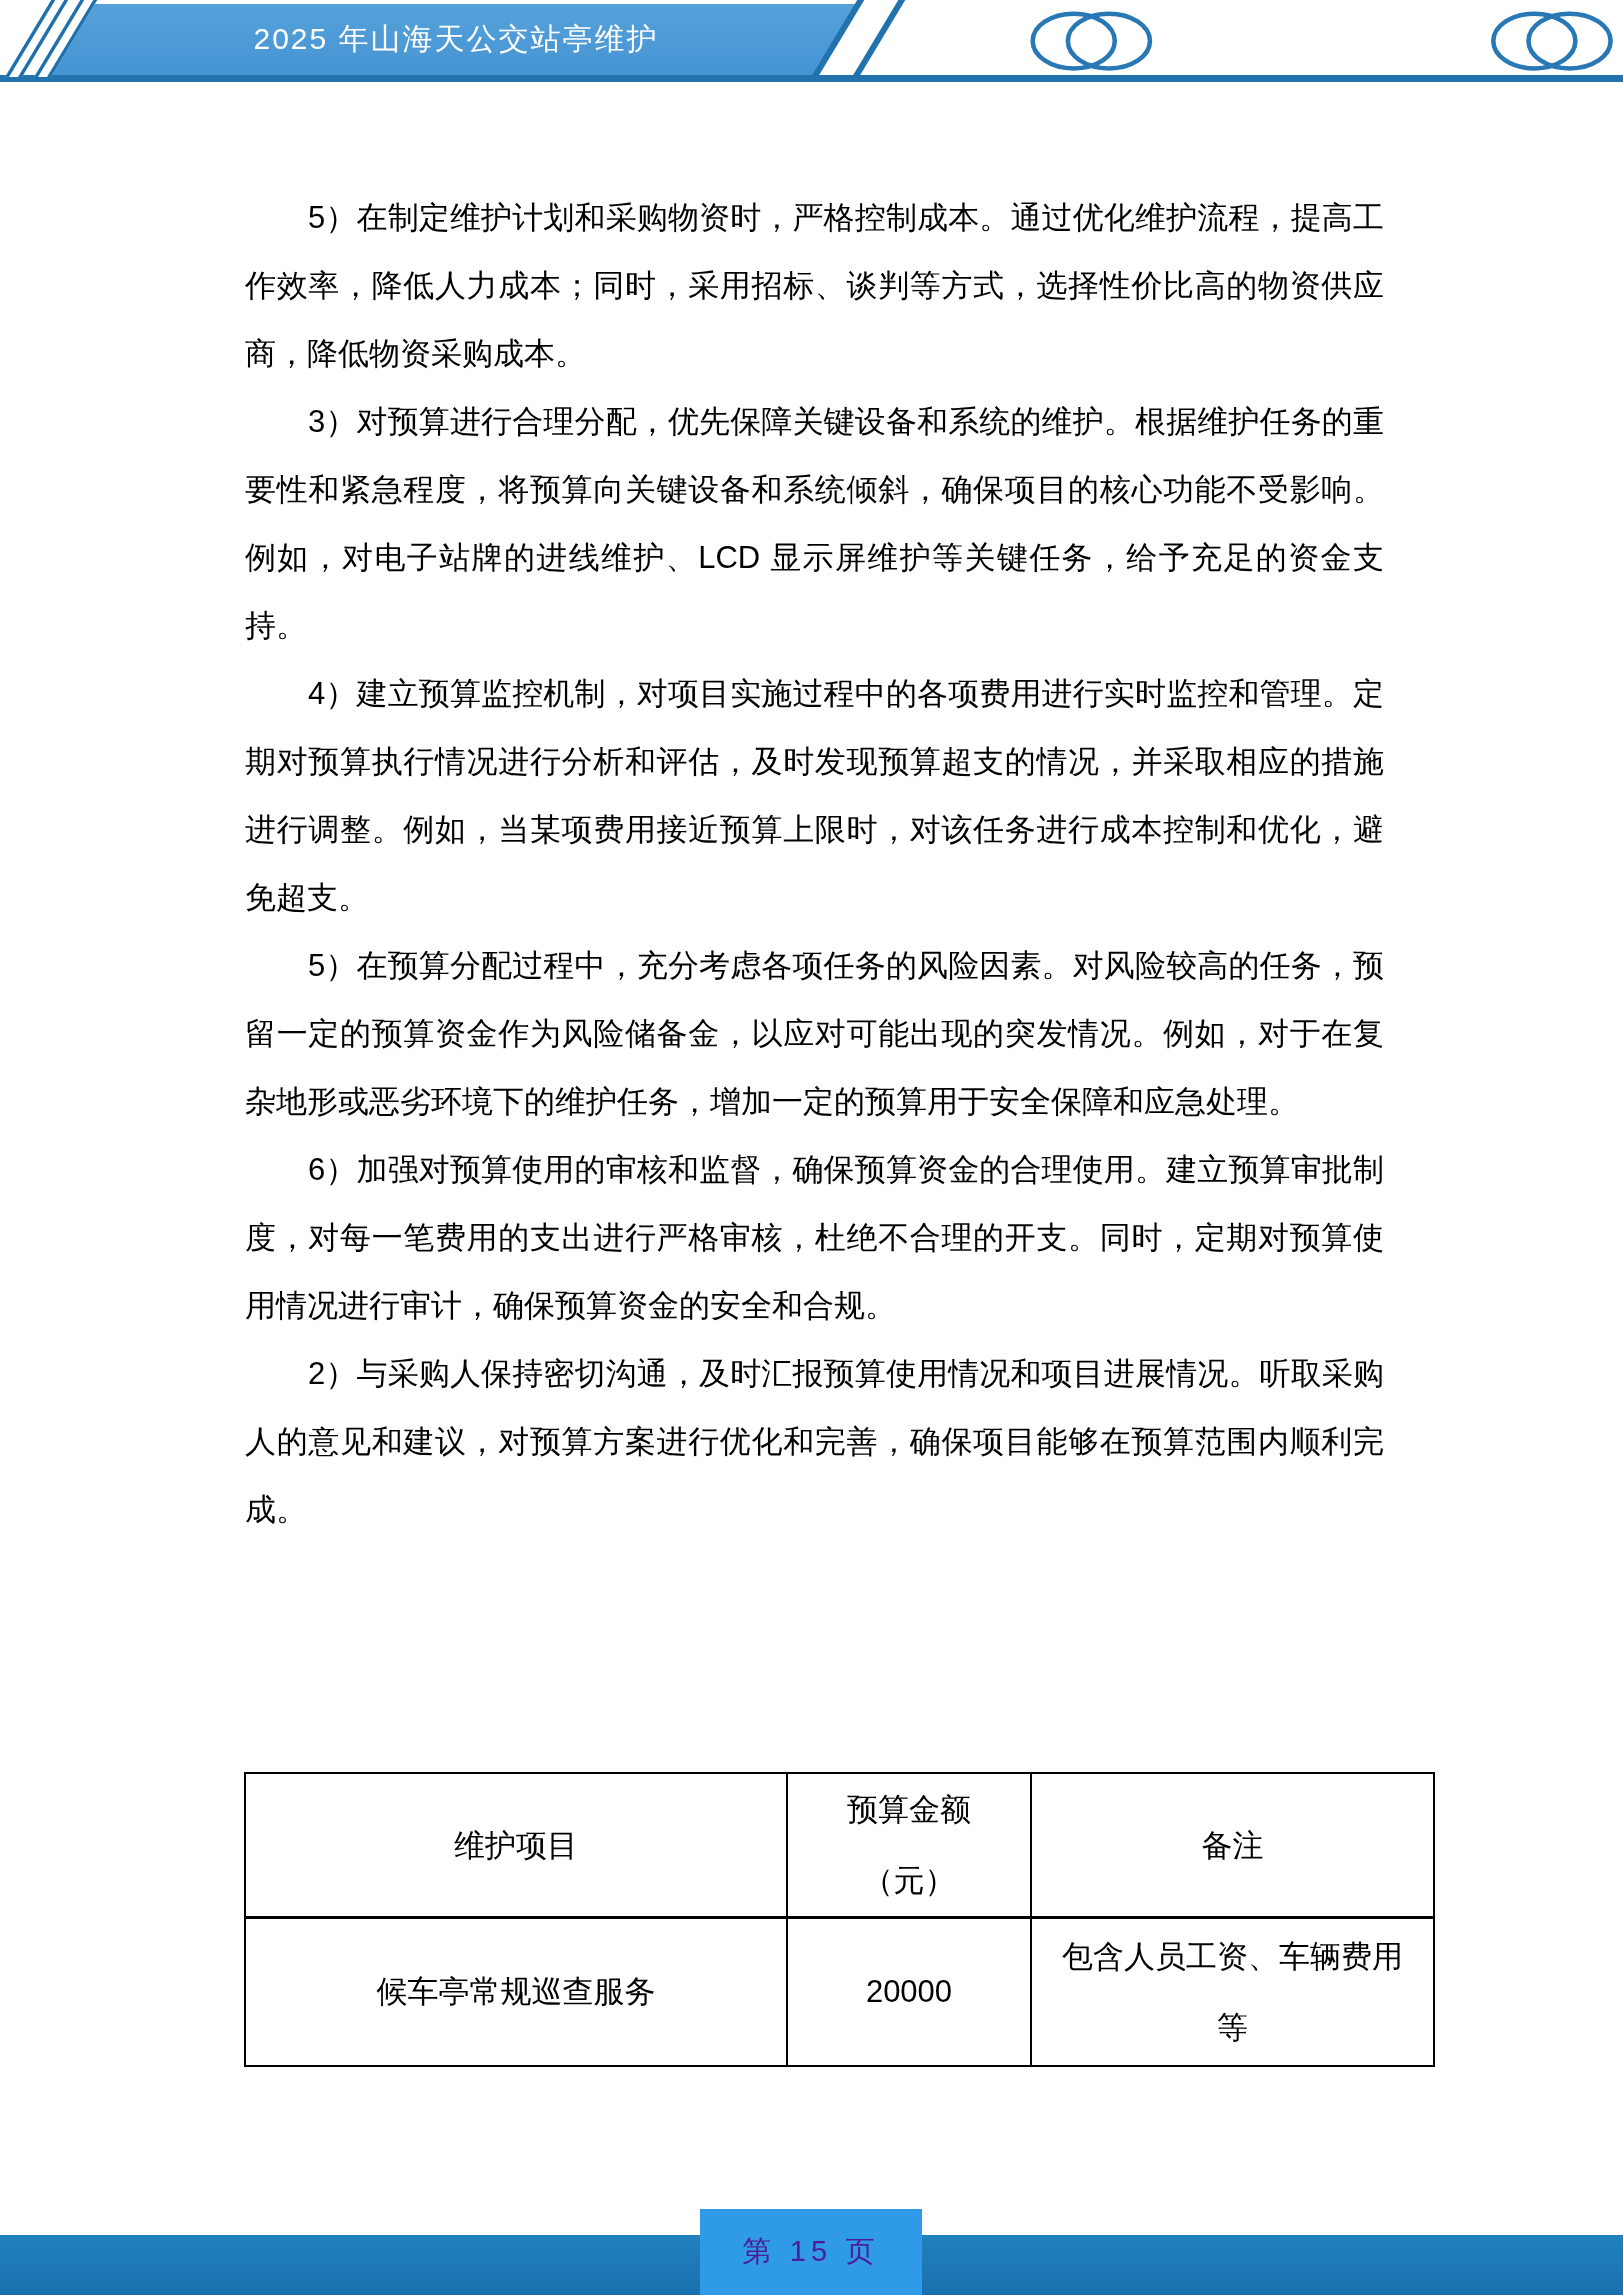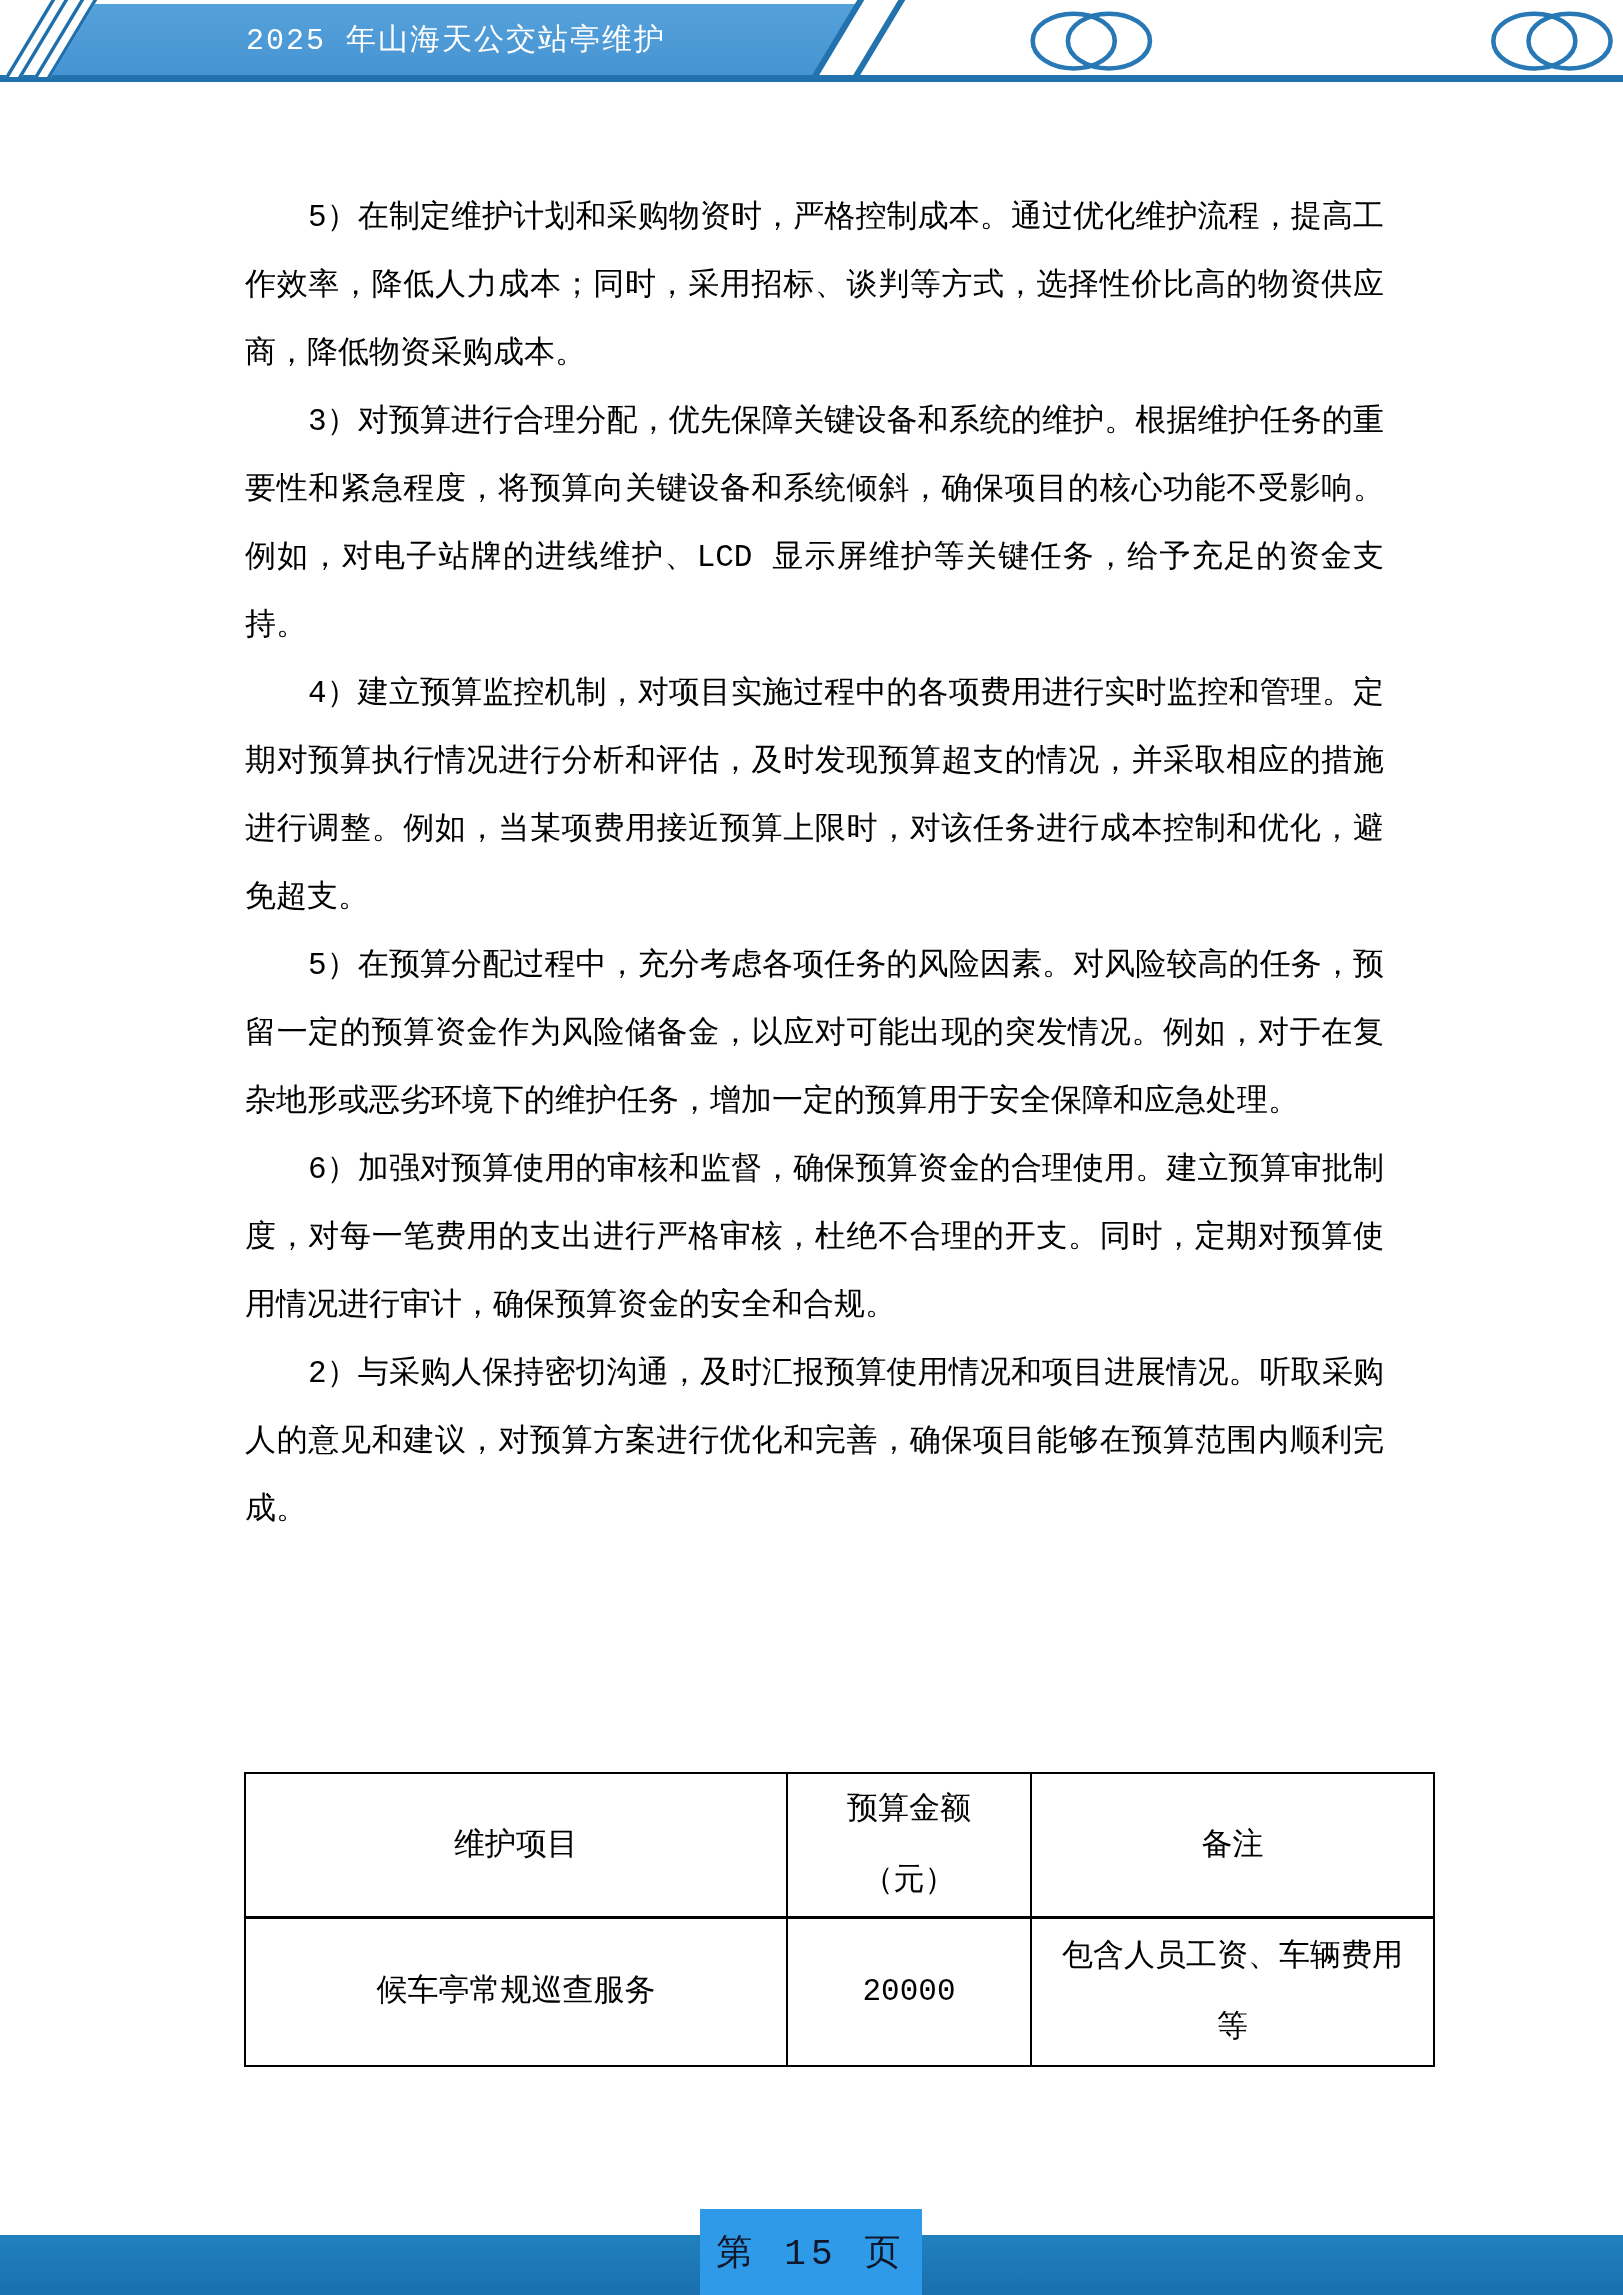--- a/index.html
+++ b/index.html
@@ -1,19 +1,19 @@
 <!DOCTYPE html>
 <html style="font-size:10.5px"><head>
 <meta charset="utf-8">
 <style>
   html,body { margin:0; padding:0; background:#888; }
   .page {
     position:relative; width:1623px; height:2295px; margin:0 auto;
     background:#ffffff; overflow:hidden;
-    font-family:Liberation Mono, monospace; color:#000;
+    font-family:Liberation Sans, sans-serif; color:#000;
   }
 
   
   .hdr { position:absolute; top:0; left:0; width:1623px; height:86px; }
   .hdr-baseline { position:absolute; top:75px; left:0; width:1623px; height:6.5px; background:#2272AE; }
   .banner {
     position:absolute; top:3.9px; left:52px; width:766px; height:71px;
     background:linear-gradient(180deg,#55A1DA 0%,#4694D3 100%);
     transform:skewX(-31deg); transform-origin:bottom left;
   }
@@ -62,21 +62,21 @@
   .cell-line { display:block; line-height:71px; }
 
   
   .footer-band {
     position:absolute; left:0; top:2235px; width:1623px; height:61px;
     background:linear-gradient(180deg,#2181BF 0%,#1A6FAE 100%);
   }
   .footer-pagebox {
     position:absolute; left:700px; top:2209px; width:222px; height:86px;
     background:#2F9BE8; display:flex; align-items:center; justify-content:center;
-    color:#0f172a; font-size:36px; letter-spacing:5.2px; white-space:nowrap;
+    color:#4c1d95; font-size:29px; letter-spacing:5.2px; white-space:nowrap;
   }
 </style>
 </head>
 <body>
 
 <div class="page">
 
   <div class="hdr">
     <div class="hdr-baseline"></div>
     <div class="stripe-outline s1"></div>

